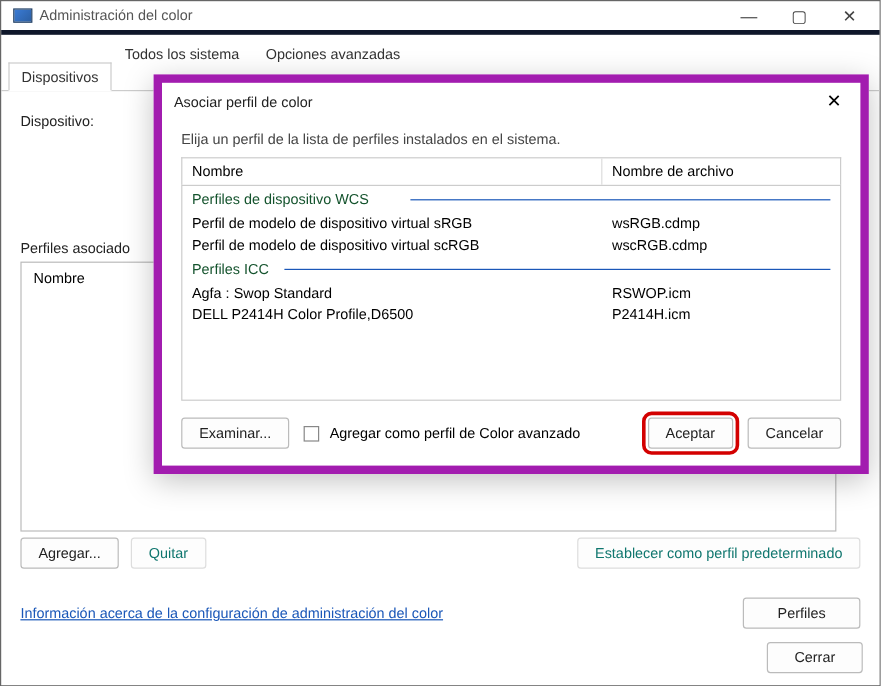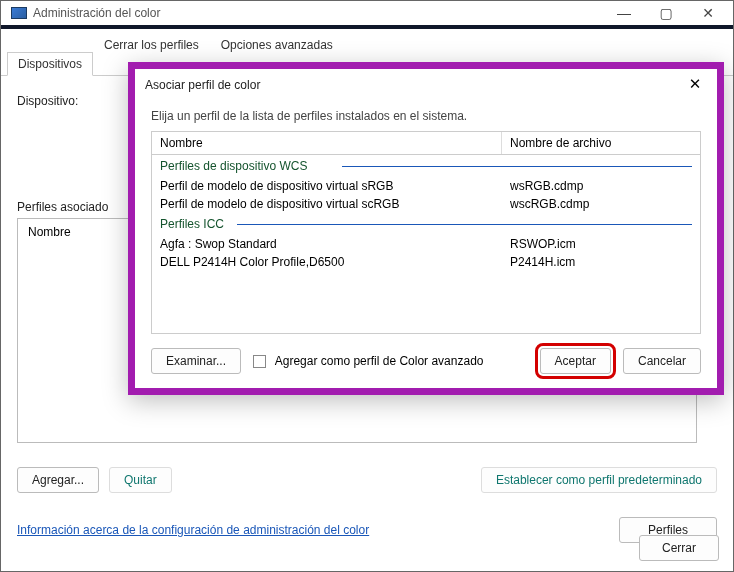--- a/index.html
+++ b/index.html
@@ -13,21 +13,21 @@
   .title-bar .wc { width: 42px; text-align: center; color: #444; font-size: 14px; line-height: 14px; }
 
   .tab-strip { display: flex; padding: 2px 6px 0 6px; border-bottom: 1px solid #ccc; margin-top: 2px; }
   .tab { padding: 4px 10px; color: #333; border: 1px solid transparent; }
   .tab.active { background: #fff; border: 1px solid #ccc; border-bottom: 1px solid #fff; margin-bottom: -1px; margin-top: 19px; }
 
   .main-body { padding: 8px 16px; }
   .row-label { margin: 10px 0 4px 0; color: #222; }
   .assoc-area { border: 1px solid #bbb; width: 680px; height: 225px; padding: 6px 10px; }
 
-  .main-buttons { display:flex; align-items:center; gap:10px; margin-top:24px; }
+  .main-buttons { display:flex; align-items:center; gap:10px; margin-top:5px; }
   .btn { border: 1px solid #bbb; background: #fdfdfd; padding: 5px 14px; border-radius: 3px; color:#222; }
   .btn.disabled { color:#0f766e; border-color:#ddd; }
   .spacer { flex:1; }
 
   .link { color: #1a57b8; text-decoration: underline; cursor: pointer; }
 
   .footer { position:absolute; bottom:10px; right:14px; display:flex; justify-content:flex-end; }
 
   
   .dialog { position: absolute; left: 128px; top: 62px; width: 596px; border: 7px solid #a21caf; background: #fff; box-shadow: 0 6px 24px rgba(0,0,0,0.25); }
@@ -60,21 +60,21 @@
   <div class="title-bar">
     <div class="app-icon"></div>
     <div class="title">Administración del color</div>
     <div class="wc">—</div>
     <div class="wc">▢</div>
     <div class="wc">✕</div>
   </div>
 
   <div class="tab-strip">
     <div class="tab active">Dispositivos</div>
-    <div class="tab">Cerrar los perfiles</div>
+    <div class="tab">Todos los sistema</div>
     <div class="tab">Opciones avanzadas</div>
   </div>
 
   <div class="main-body">
     <div class="row-label">Dispositivo:</div>
 
     <div style="height:78px"></div>
 
     <div class="row-label">Perfiles asociado</div>
     <div class="assoc-area">

